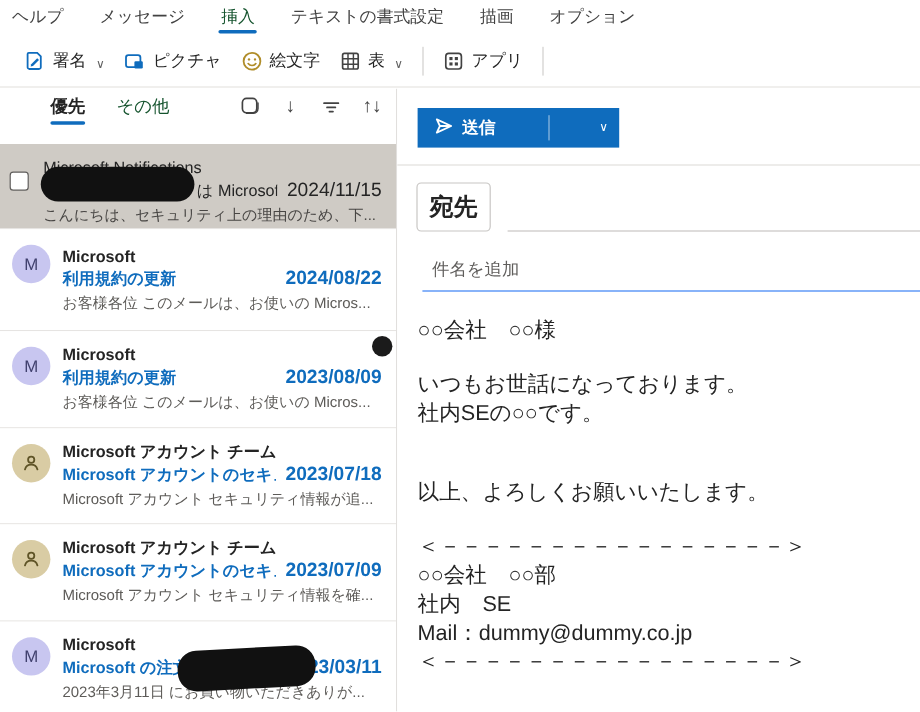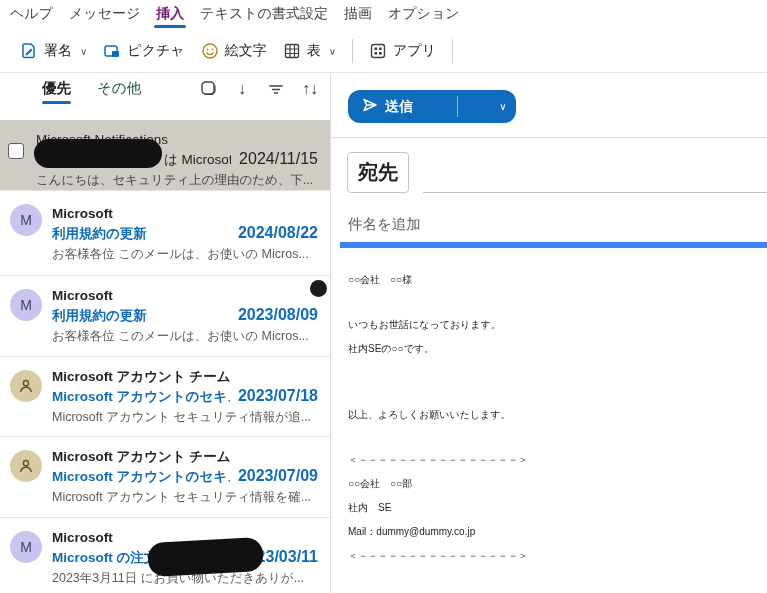--- a/index.html
+++ b/index.html
@@ -1,28 +1,28 @@
 <!DOCTYPE html>
 <html lang="ja"><head>
 <meta charset="utf-8">
 <style>
   * { margin:0; padding:0; box-sizing:border-box; }
   html,body { width:767px; height:593px; overflow:hidden; background:#fff;
     font-family:"Liberation Sans","DejaVu Sans",sans-serif; color:#242424; }
   .app { position:relative; width:767px; height:593px; background:#fff; }
 
   
-  .menubar { display:flex; align-items:flex-end; gap:16px; height:30px; padding:0 0 4px 10px; background:#fff; }
+  .menubar { display:flex; align-items:flex-end; gap:30px; height:30px; padding:0 0 4px 10px; background:#fff; }
   .menu-item { font-size:14px; color:#424242; cursor:pointer; position:relative; padding-bottom:3px; white-space:nowrap; }
-  .menu-item.active { font-weight:bold; color:#701a75; }
+  .menu-item.active { font-weight:normal; color:#14532d; }
   .menu-item.active::after { content:""; position:absolute; left:-2px; right:-2px; bottom:-2px; height:3px; border-radius:2px; background:#0f6cbd; }
 
   
   .toolbar { display:flex; align-items:center; height:43px; padding:0 6px 0 12px; border-bottom:1px solid #e6e4e2; background:#fff; }
-  .tb-btn { display:flex; align-items:center; gap:6px; font-size:14px; color:#242424; padding:5px 8px; border-radius:4px; cursor:pointer; white-space:nowrap; }
+  .tb-btn { display:flex; align-items:flex-end; gap:6px; font-size:14px; color:#242424; padding:5px 8px; border-radius:4px; cursor:pointer; white-space:nowrap; }
   .tb-chevron { font-size:10px; color:#616161; margin-left:2px; }
   .tb-divider { width:1px; height:24px; background:#d1cfcd; margin:0 8px; }
   .icon-svg { display:block; }
 
   
   .main { position:absolute; top:74px; left:0; right:0; bottom:0; display:flex; }
 
   
   .list-panel { width:331px; border-right:1px solid #e1dfdd; display:flex; flex-direction:column; background:#fff; }
   .list-header { display:flex; align-items:center; height:46px; padding:0 10px 17px 42px; flex:none; }
@@ -50,31 +50,31 @@
   .avatar.lavender { background:#c8c6f0; color:#41416e; }
   .avatar.tan { background:#d9cca4; color:#5f5427; }
   .checkbox { position:absolute; left:8px; top:23px; width:16px; height:16px; border:1px solid #605e5c; border-radius:3px; background:#fff; cursor:pointer; }
 
   .redaction { position:absolute; background:#111; border-radius:16px; }
   .redaction-dot { position:absolute; width:17px; height:17px; border-radius:50%; background:#1b1b1b; }
 
   
   .compose { flex:1; display:flex; flex-direction:column; background:#fff; padding-top:16px; overflow:hidden; }
   .send-row { padding:0 0 14px 17px; }
-  .send-btn { display:inline-flex; align-items:stretch; background:#0f6cbd; border-radius:12px; overflow:hidden; cursor:pointer; height:33px;gap:32px; }
+  .send-btn { display:inline-flex; align-items:stretch; background:#0f6cbd; border-radius:0; overflow:hidden; cursor:pointer; height:33px;gap:32px; }
   .send-main { display:flex; align-items:center; gap:7px; color:#fff; font-size:14px; font-weight:bold; padding:0 12px 0 14px; }
   .send-sep { width:1px; background:rgba(255,255,255,.55); margin:6px 0; }
   .send-caret { display:flex; align-items:center; justify-content:center; width:26px; color:#fff; font-size:10px; }
   .compose-divider { border-top:1px solid #e1dfdd; }
   .to-row { display:flex; align-items:flex-end; padding:14px 0 0 16px; }
   .to-btn { border:1px solid #c8c6c4; background:#fff; border-radius:4px; font-size:20px; font-weight:bold; color:#242424; padding:6px 10px; cursor:pointer; font-family:inherit; }
   .to-input { flex:1; border:none; outline:none; border-bottom:1px solid #c8c6c4; height:28px; margin-left:14px; font-size:14px; font-family:inherit; }
-  .subject-block { margin:22px 0 0 9px; border-bottom:6px solid #3b82f6; padding:0 0 8px 8px; }
+  .subject-block { margin:22px 0 0 21px; border-bottom:1px solid #3b82f6; padding:0 0 8px 8px; }
   .subject-placeholder { font-size:14.5px; color:#605e5c; }
-  .body-area { padding:20px 10px 0 17px; font-size:10px; color:#242424; }
+  .body-area { padding:20px 10px 0 17px; font-size:18px; color:#242424; }
   .body-line { line-height:24px; min-height:24px; white-space:pre-wrap; }
   .body-line.blank { min-height:21px; }
 </style>
 </head>
 <body>
 
 <div class="app">
 
   <nav class="menubar">
     <span class="menu-item">ヘルプ</span>

